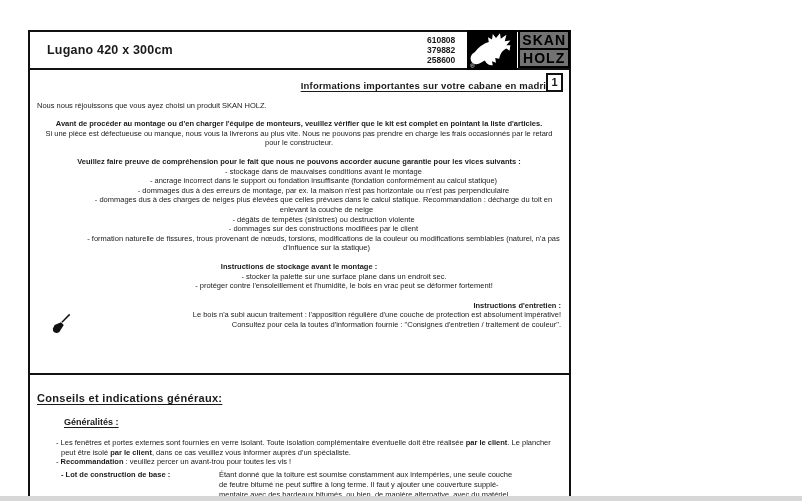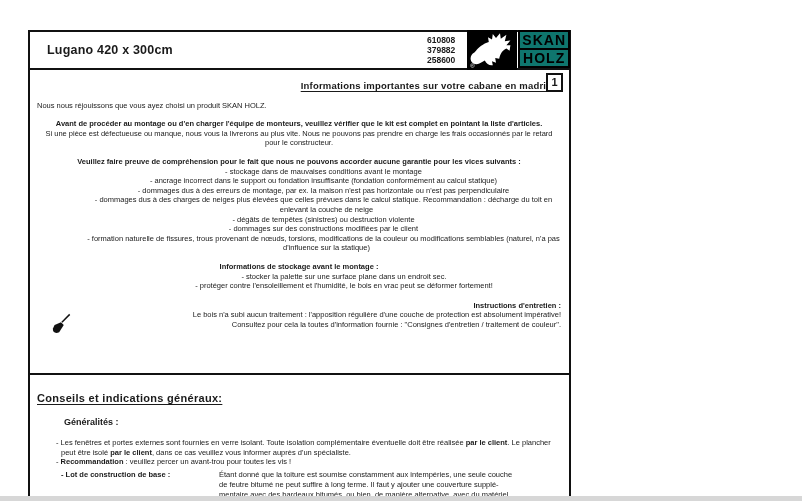--- a/index.html
+++ b/index.html
@@ -25,21 +25,21 @@
     margin-left:auto;text-align:right;
     font-size:8.5px;font-weight:bold;line-height:10px;
     padding:3px 12px 0 0;
   }
   .logo{display:flex;margin:-2px -1px 0 0;height:40px;}
   .logo-moose{width:50px;height:40px;background:#000;position:relative;flex:none;}
   .logo-moose svg{position:absolute;left:1px;top:1px;}
   .logo-reg{position:absolute;left:3px;bottom:1px;color:#fff;font-size:6px;line-height:6px;}
   .logo-text{display:flex;flex-direction:column;margin-left:1px;}
   .logo-word{
-    border:2px solid #000;background:#0f766e;color:#000;
+    border:2px solid #000;background:#737373;color:#000;
     font-weight:bold;font-size:14px;line-height:14px;height:14px;
     padding:1px 2px 1px 2px;letter-spacing:1px;text-align:center;
   }
   .logo-word + .logo-word{margin-top:-2px;}
   
   .pagenum{
     position:absolute;top:41px;right:6px;width:13px;height:15px;
     border:2px solid #111;font-size:11px;font-weight:bold;
     text-align:center;line-height:15px;background:#fff;
   }
@@ -58,21 +58,21 @@
   .care{margin-top:10px;position:relative;text-align:right;}
   .care-text{padding-left:49px;}
   .brush{position:absolute;left:13px;top:12px;}
   .divider{border-top:2px solid #111;margin:44px -8px 0 -7px;}
   .h-conseils{
     margin:19px 0 0 0;font-size:11px;font-weight:bold;
     text-decoration:underline;text-underline-offset:2px;letter-spacing:.3px;
   }
   .h-general{
     margin:14px 0 0 27px;font-size:9px;font-weight:bold;
-    text-underline-offset:2px;
+    text-decoration:underline;text-underline-offset:2px;
   }
   .list-general{margin:10px 0 0 19px;line-height:9.9px;}
   .list-general .li{padding-left:5px;text-indent:-5px;}
   .lot-row{display:flex;margin-top:3px;line-height:10px;}
   .lot-label{flex:none;width:158px;padding-left:5px;}
   .bottom-strip{
     position:absolute;left:0;top:496px;width:802px;height:5px;
     background:#d7d7d7;z-index:9;
   }
 </style>
@@ -123,21 +123,21 @@
         <div class="li">- ancrage incorrect dans le support ou fondation insuffisante (fondation conformément au calcul statique)</div>
         <div class="li">- dommages dus à des erreurs de montage, par ex. la maison n'est pas horizontale ou n'est pas perpendiculaire</div>
         <div class="li">- dommages dus à des charges de neiges plus élevées que celles prévues dans le calcul statique. Recommandation : décharge du toit en enlevant la couche de neige</div>
         <div class="li">- dégâts de tempêtes (sinistres) ou destruction violente</div>
         <div class="li">- dommages sur des constructions modifiées par le client</div>
         <div class="li">- formation naturelle de fissures, trous provenant de nœuds, torsions, modifications de la couleur ou modifications semblables (naturel, n'a pas d'influence sur la statique)</div>
       </div>
     </div>
 
     <div class="para">
-      <div class="b">Informations de stockage avant le montage :</div>
+      <div class="b">Instructions de stockage avant le montage :</div>
       <div class="list-storage">
         <div class="li">- stocker la palette sur une surface plane dans un endroit sec.</div>
         <div class="li">- protéger contre l'ensoleillement et l'humidité, le bois en vrac peut se déformer fortement!</div>
       </div>
     </div>
 
     <div class="care">
       <div class="b">Instructions d'entretien :</div>
       <span class="brush">
         <svg width="22" height="22" viewBox="0 0 24 24" aria-hidden="true">

